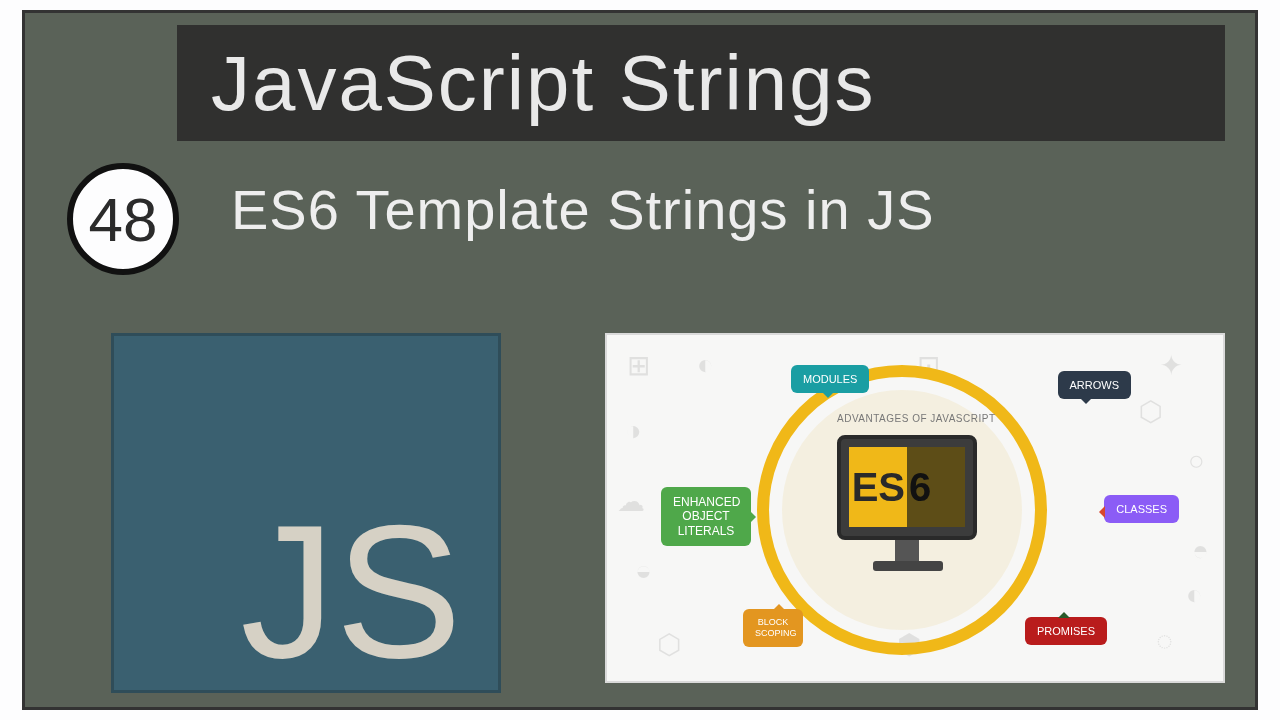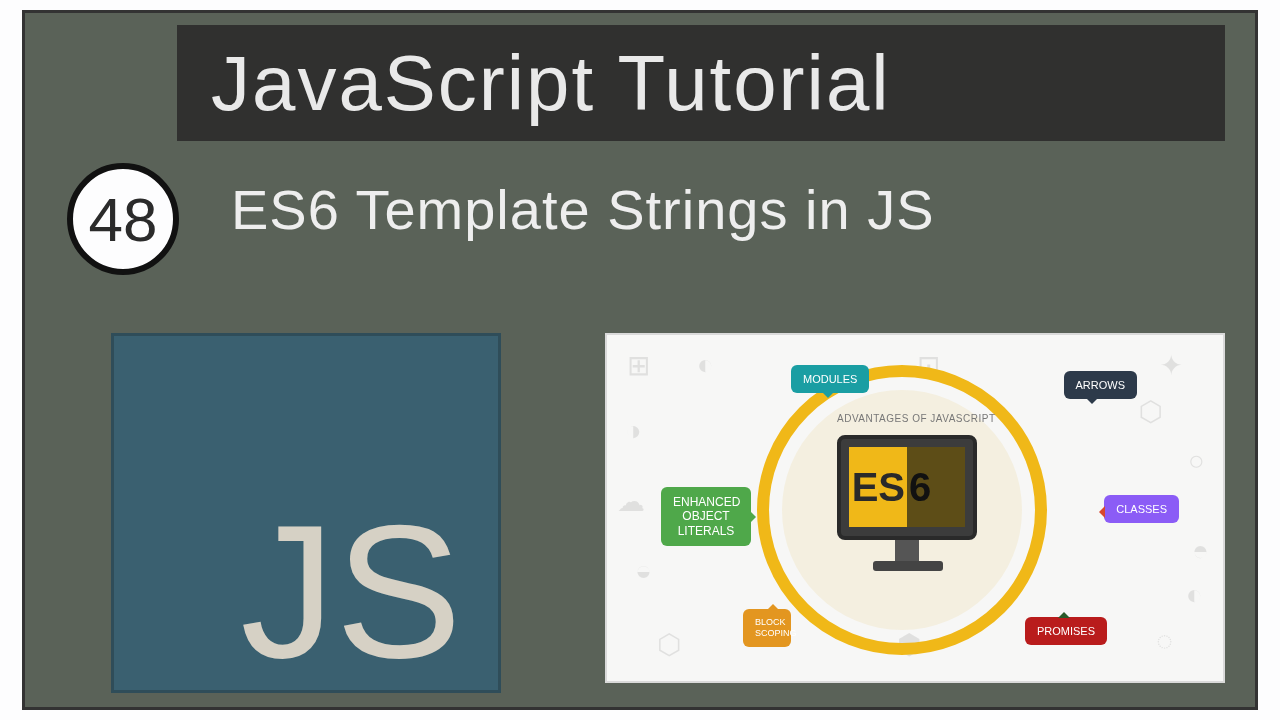--- a/index.html
+++ b/index.html
@@ -159,38 +159,38 @@
     color: #fff;
     font-size: 11px;
     font-family: Arial, sans-serif;
     text-align: center;
   }
   .bubble::after {
     content:""; position:absolute; width:0; height:0;
   }
   .b-modules { background:#1a9ea3; top:30px; left:184px; }
   .b-modules::after { border:6px solid transparent; border-top-color:#1a9ea3; bottom:-11px; left:40%; }
-  .b-arrows { background:#2d3a4a; top:36px; right:86px; }
+  .b-arrows { background:#2d3a4a; top:36px; right:92px; }
   .b-arrows::after { border:6px solid transparent; border-top-color:#2d3a4a; bottom:-11px; left:30%; }
   .b-enhanced { background:#4fa84a; top:152px; left:54px; width:90px; font-size:12px; line-height:1.2; }
   .b-enhanced::after { border:6px solid transparent; border-left-color:#4fa84a; right:-11px; top:40%; }
   .b-classes { background:#8b5cf6; top:160px; right:44px; }
   .b-classes::after { border:6px solid transparent; border-right-color:#d8472c; left:-11px; top:40%; }
-  .b-block { background:#e39620; bottom:34px; left:136px; width:48px; font-size:9px; line-height:1.2;}
+  .b-block { background:#e39620; bottom:34px; left:136px; width:60px; font-size:9px; line-height:1.2;}
   .b-block::after { border:6px solid transparent; border-bottom-color:#e39620; top:-11px; left:50%; }
   .b-promises { background:#b91c1c; bottom:36px; right:116px; }
   .b-promises::after { border:6px solid transparent; border-bottom-color:#2a5a2a; top:-11px; left:40%; }
 </style>
 </head>
 <body>
 
 <div class="frame">
 
   <div class="title-bar">
-    <span>JavaScript Tutorial</span>
+    <span>JavaScript Strings</span>
   </div>
 
   <div class="episode-circle">
     <span>48</span>
   </div>
 
   <div class="subtitle">ES6 Template Strings in JS</div>
 
   <div class="js-tile">
     <div class="js-text">JS</div>

